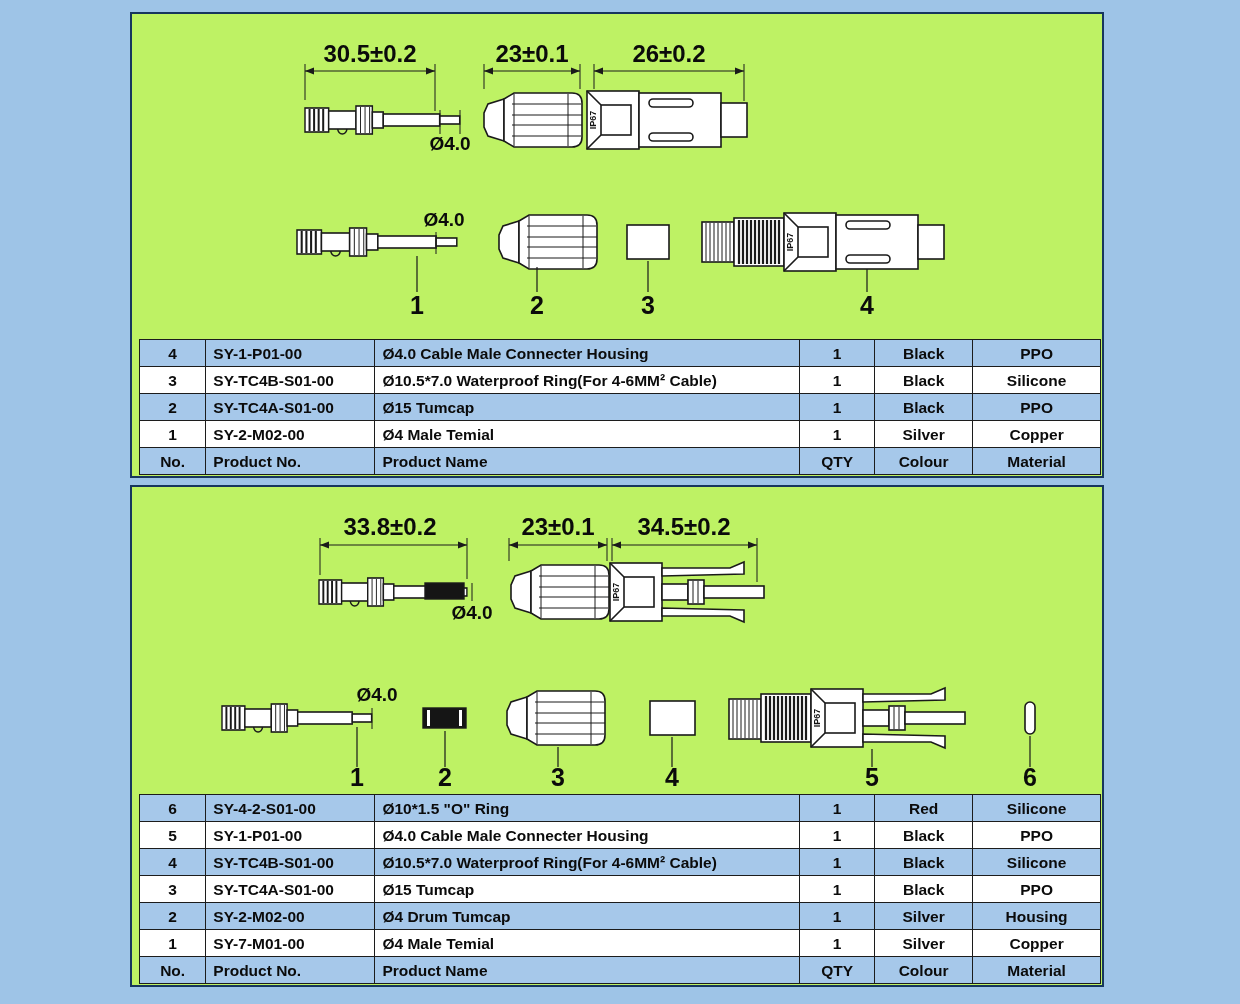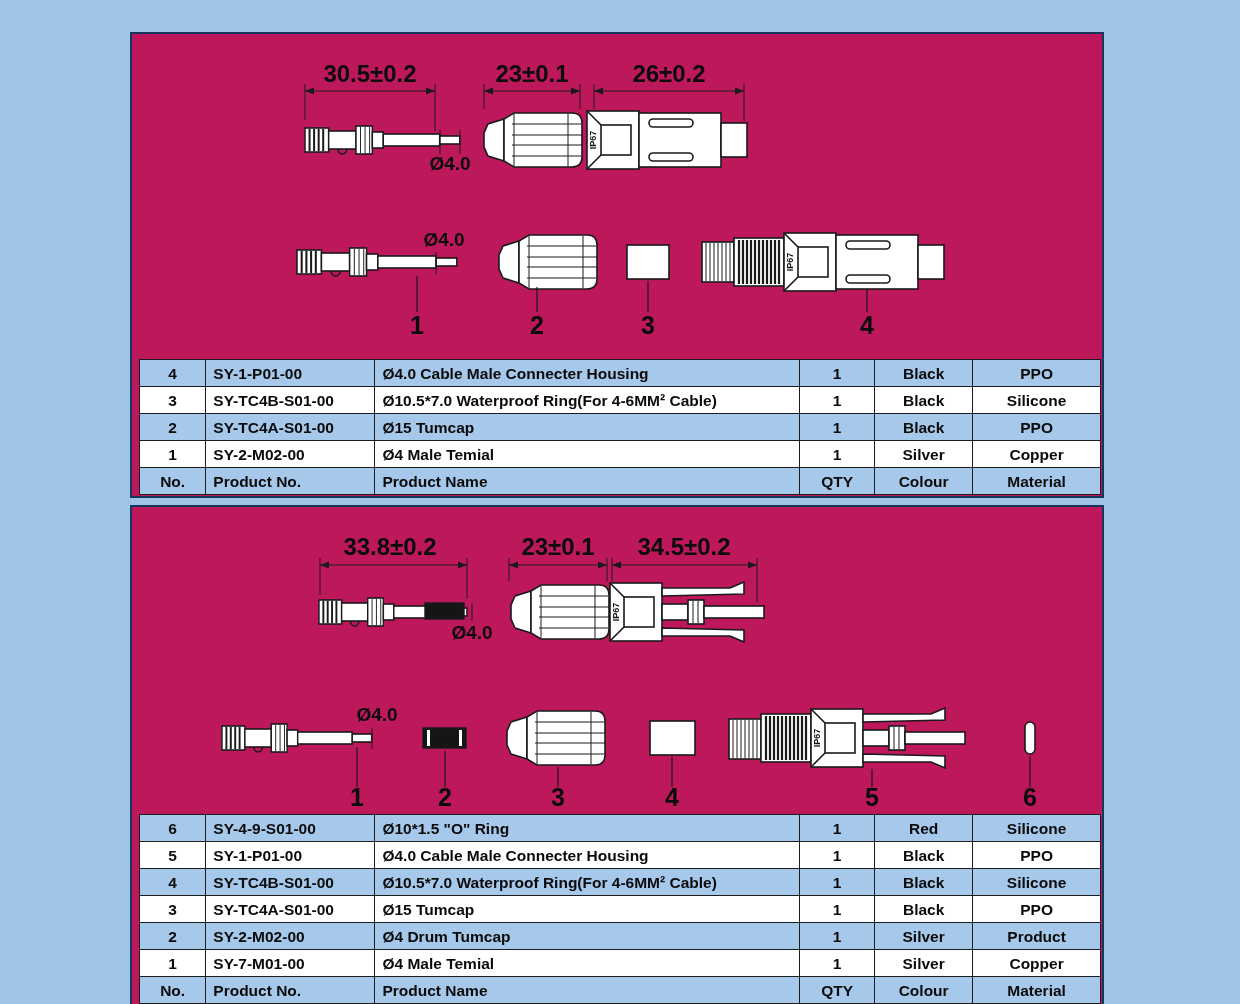--- a/index.html
+++ b/index.html
@@ -2,22 +2,22 @@
 <html><head>
 <meta charset="utf-8">
 <style>
   html,body{margin:0;padding:0;}
   body{
     width:1240px;height:1004px;position:relative;overflow:hidden;
     background:#9ec4e7;
     font-family:"Liberation Sans",sans-serif;
   }
   .panel{
-    position:absolute;left:130px;width:974px;background:#be185d;
-    border:2px solid #17365d;box-sizing:border-box;margin-top:20px;
+    position:absolute;left:130px;width:974px;background:#bef264;
+    border:2px solid #17365d;box-sizing:border-box;
   }
   #panel-top{top:12px;height:466px;}
   #panel-bottom{top:485px;height:502px;padding-left:16px;}
   .draw{position:absolute;left:0;top:0;}
 
   
   .ln  {fill:none;stroke:#1a1a1a;stroke-width:1.6;}
   .lnf {fill:#ffffff;stroke:#1a1a1a;stroke-width:1.6;}
   .lnd {fill:#151515;stroke:#1a1a1a;stroke-width:1.4;}
   .ln2 {fill:none;stroke:#1a1a1a;stroke-width:2.2;}
@@ -286,21 +286,21 @@
         <col class="c1">
         <col class="c2">
         <col class="c3">
         <col class="c4">
         <col class="c5">
         <col class="c6">
       </colgroup>
     <tbody>
       <tr class="b">
           <td class="c">6</td>
-          <td>SY-4-9-S01-00</td>
+          <td>SY-4-2-S01-00</td>
           <td>Ø10*1.5 "O" Ring</td>
           <td class="c">1</td>
           <td class="c">Red</td>
           <td class="c">Silicone</td>
         </tr>
       <tr class="w">
           <td class="c">5</td>
           <td>SY-1-P01-00</td>
           <td>Ø4.0 Cable Male Connecter Housing</td>
           <td class="c">1</td>
@@ -322,21 +322,21 @@
           <td class="c">1</td>
           <td class="c">Black</td>
           <td class="c">PPO</td>
         </tr>
       <tr class="b">
           <td class="c">2</td>
           <td>SY-2-M02-00</td>
           <td>Ø4 Drum Tumcap</td>
           <td class="c">1</td>
           <td class="c">Silver</td>
-          <td class="c">Product</td>
+          <td class="c">Housing</td>
         </tr>
       <tr class="w">
           <td class="c">1</td>
           <td>SY-7-M01-00</td>
           <td>Ø4 Male Temial</td>
           <td class="c">1</td>
           <td class="c">Silver</td>
           <td class="c">Copper</td>
         </tr>
       <tr class="b">

